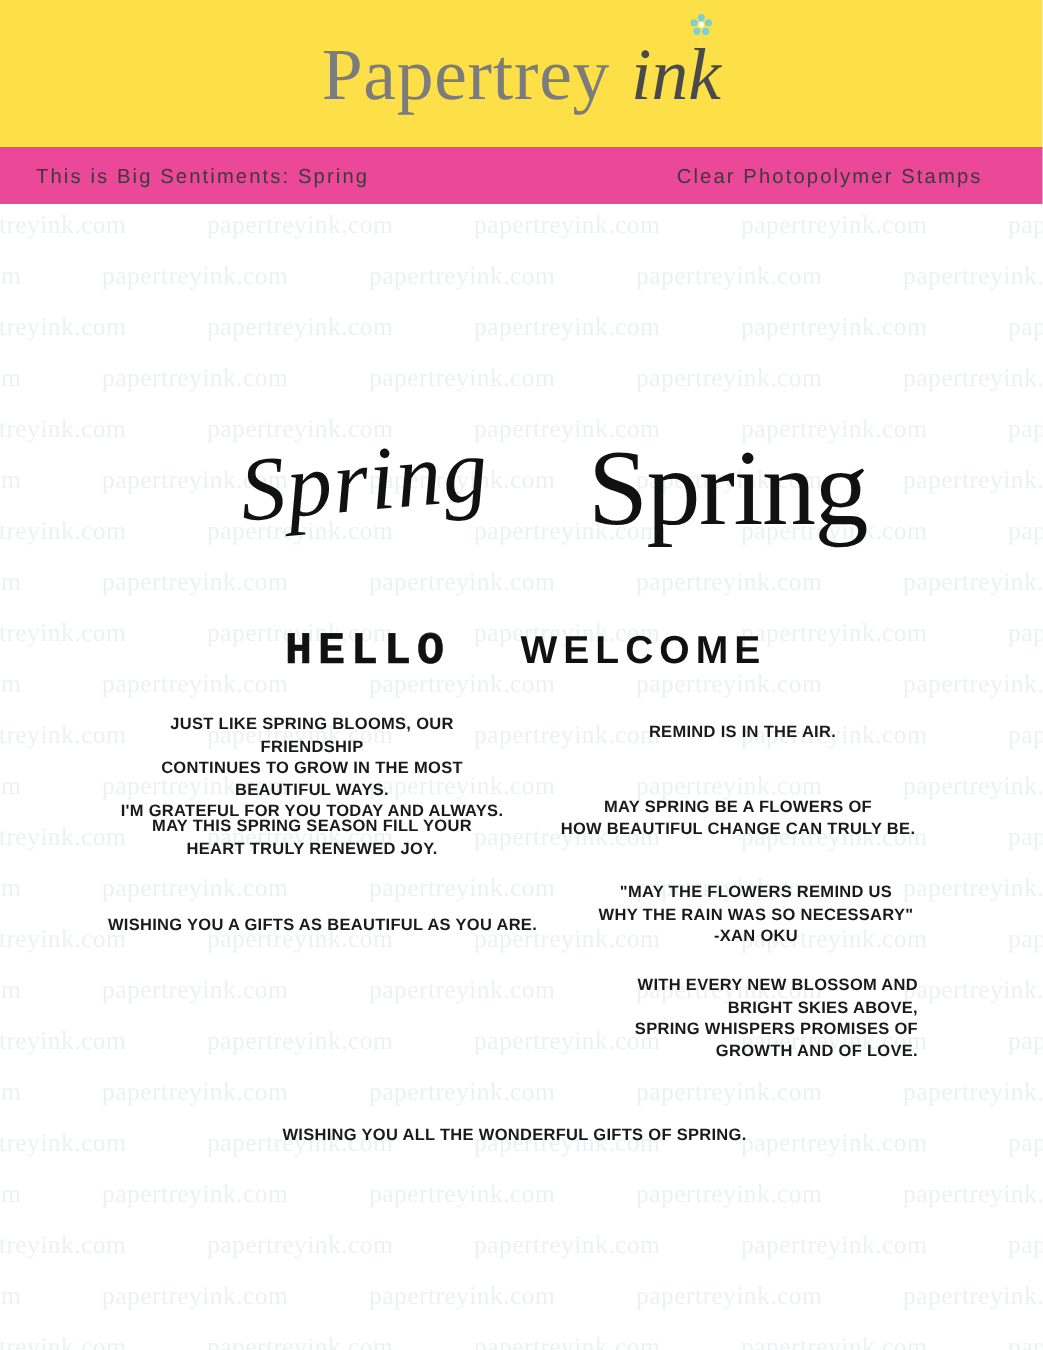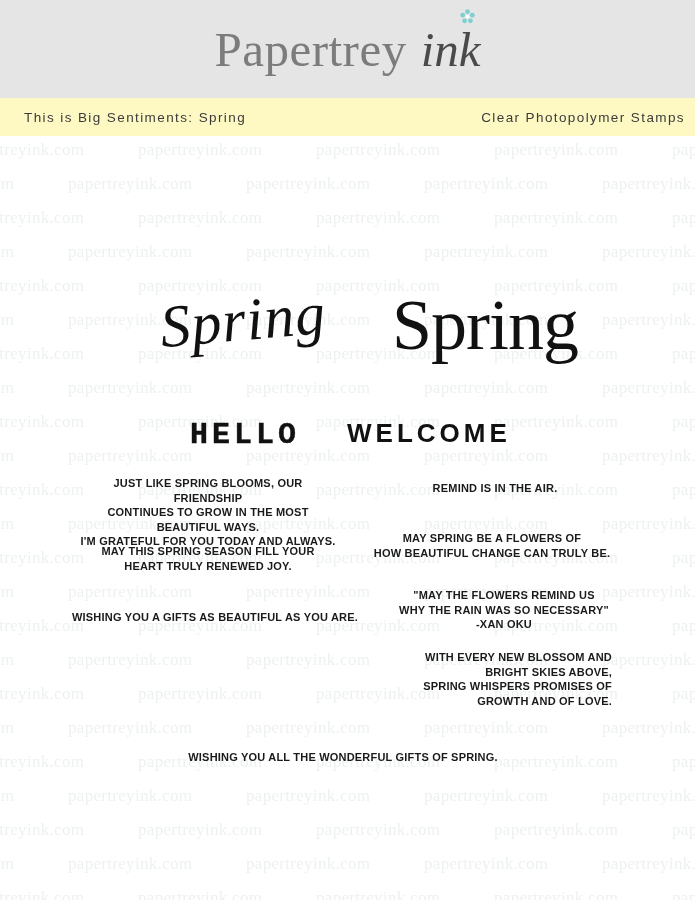--- a/index.html
+++ b/index.html
@@ -16,21 +16,21 @@
   }
 
   
   .logo-wrap {
     height: 98px;
     display: flex;
     align-items: center;
     justify-content: center;
     position: relative;
     z-index: 5;
-    background: #e5e5e5;
+    background: #fde047;
   }
   .logo {
     display: flex;
     align-items: baseline;
     gap: 14px;
     position: relative;
   }
   .logo-papertrey {
     font-family: "Liberation Serif", serif;
     font-size: 49px;
@@ -49,36 +49,36 @@
     position: absolute;
     right: 6px;
     top: -12px;
     width: 15px;
     height: 15px;
   }
 
   
   .titlebar {
     height: 38px;
-    background: #fef9c3;
+    background: #ec4899;
     display: flex;
     align-items: center;
     position: relative;
     z-index: 5;
   }
   .titlebar-left {
     padding-left: 24px;
     font-size: 13.5px;
     letter-spacing: 1.4px;
     color: #3b3b3b;
     font-family: "Liberation Sans", sans-serif;
   }
   .titlebar-right {
     margin-left: auto;
-    padding-right: 10px;
+    padding-right: 40px;
     font-size: 13.5px;
     letter-spacing: 1.4px;
     color: #3b3b3b;
     font-family: "Liberation Sans", sans-serif;
   }
 
   
   .stage {
     position: absolute;
     top: 136px;

